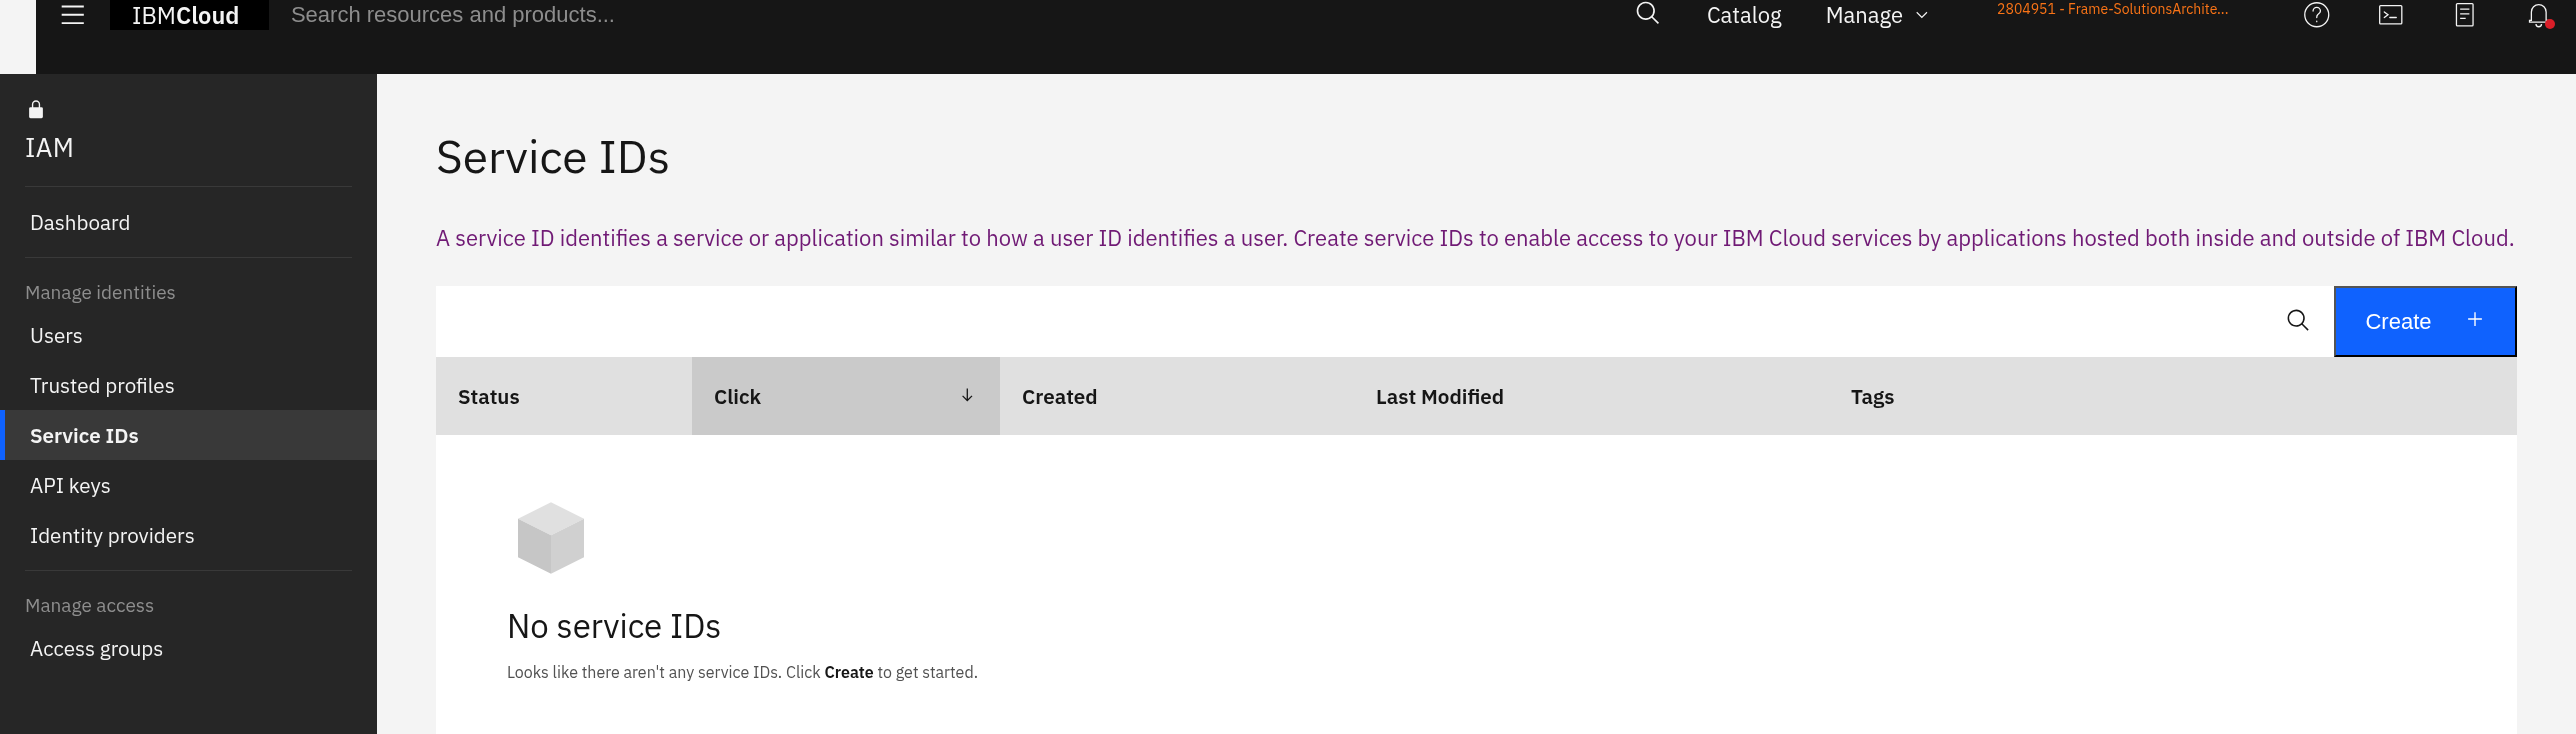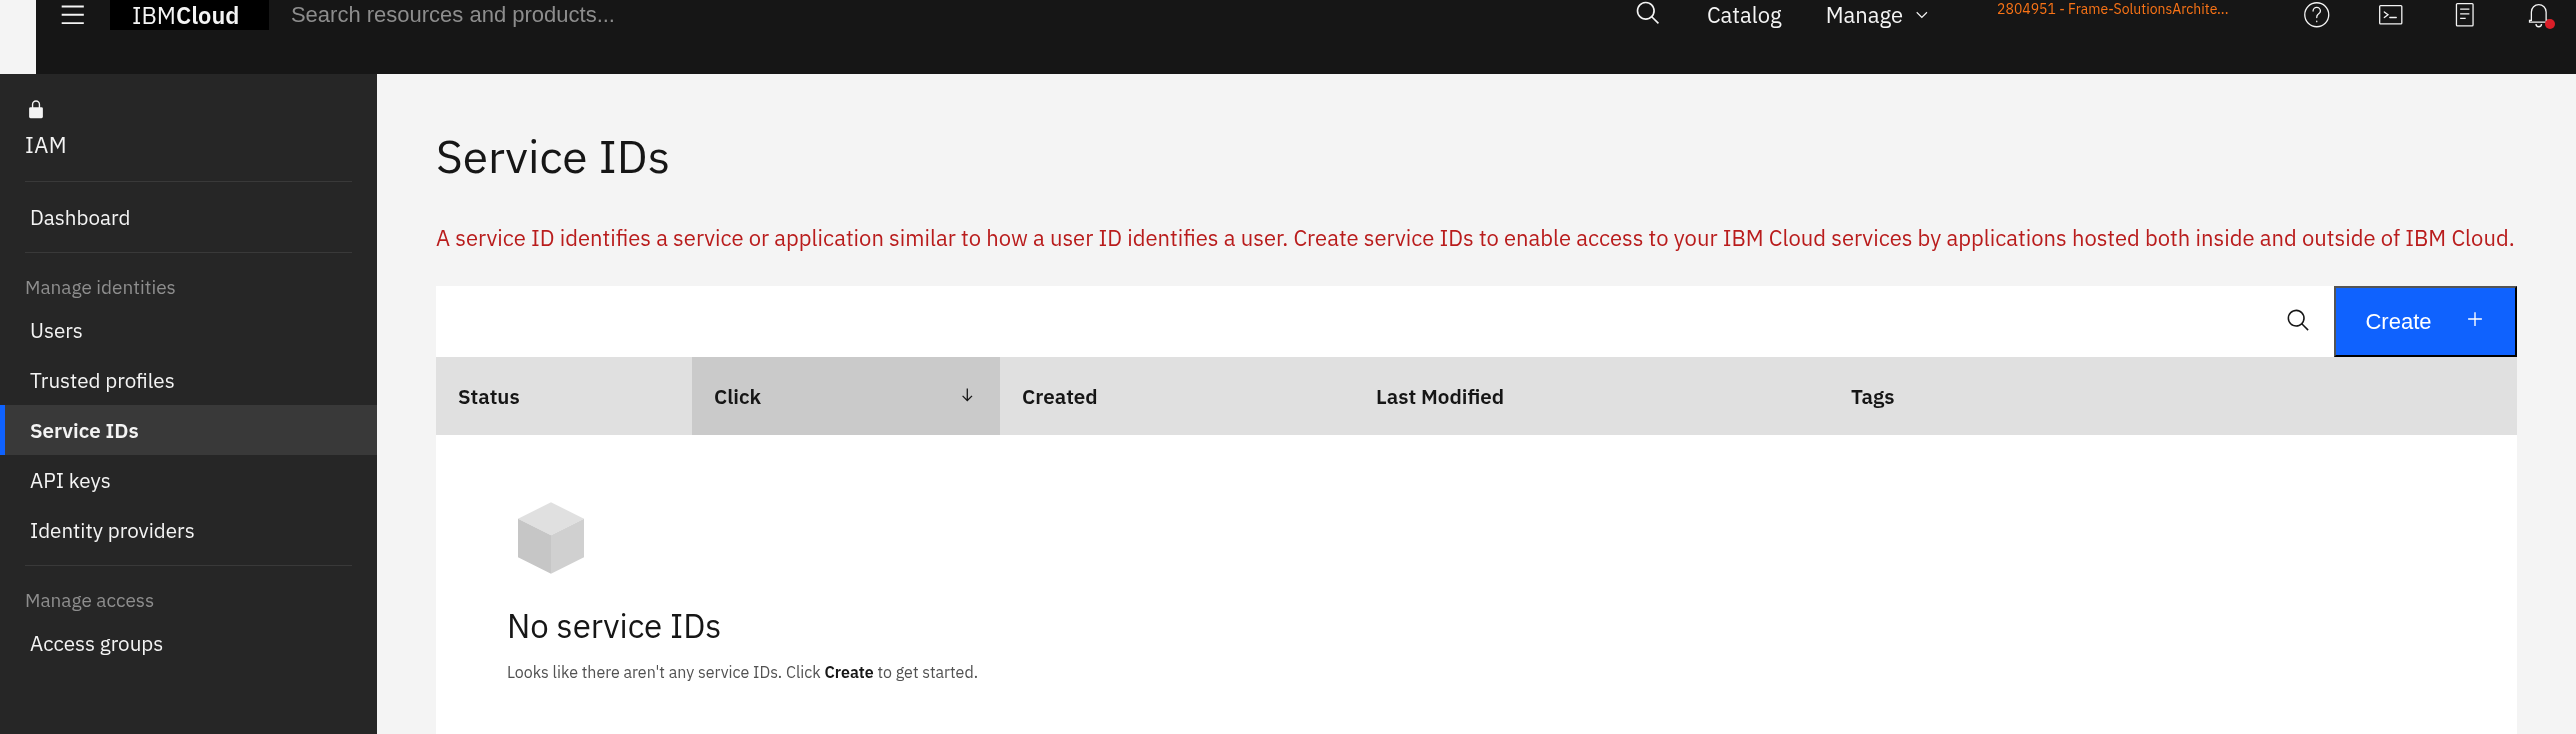--- a/index.html
+++ b/index.html
@@ -124,21 +124,21 @@
     padding-top: 13.3px;
     overflow-y: auto;
   }
   .svc-title {
     display: flex;
     flex-direction: column;
     align-items: flex-start;
     padding: 8.8px 25px 11.8px;
   }
   .svc-title .lock svg { width: 22px; height: 25px; fill: #f4f4f4; }
-  .svc-title .txt { font-size: 22px; margin-top: 5.9px; letter-spacing: 0.4px; }
+  .svc-title .txt { font-size: 26px; margin-top: 5.9px; letter-spacing: 0.4px; }
 
   .side-sep {
     height: 0.7px;
     background: #393939;
     margin: 10.3px 25px;
   }
 
   .side-item {
     display: flex;
     align-items: center;
@@ -169,21 +169,21 @@
     background: #f4f4f4;
   }
   .page-title {
     font-size: 46px;
     font-weight: 400;
     color: #161616;
     margin-bottom: 35px;
   }
   .page-desc {
     font-size: 22px;
-    color: #b91c1c;
+    color: #701a75;
     line-height: 1.5;
     margin-bottom: 32px;
   }
 
   .toolbar {
     display: flex;
     align-items: stretch;
     background: #ffffff;
     height: 71px;
   }

